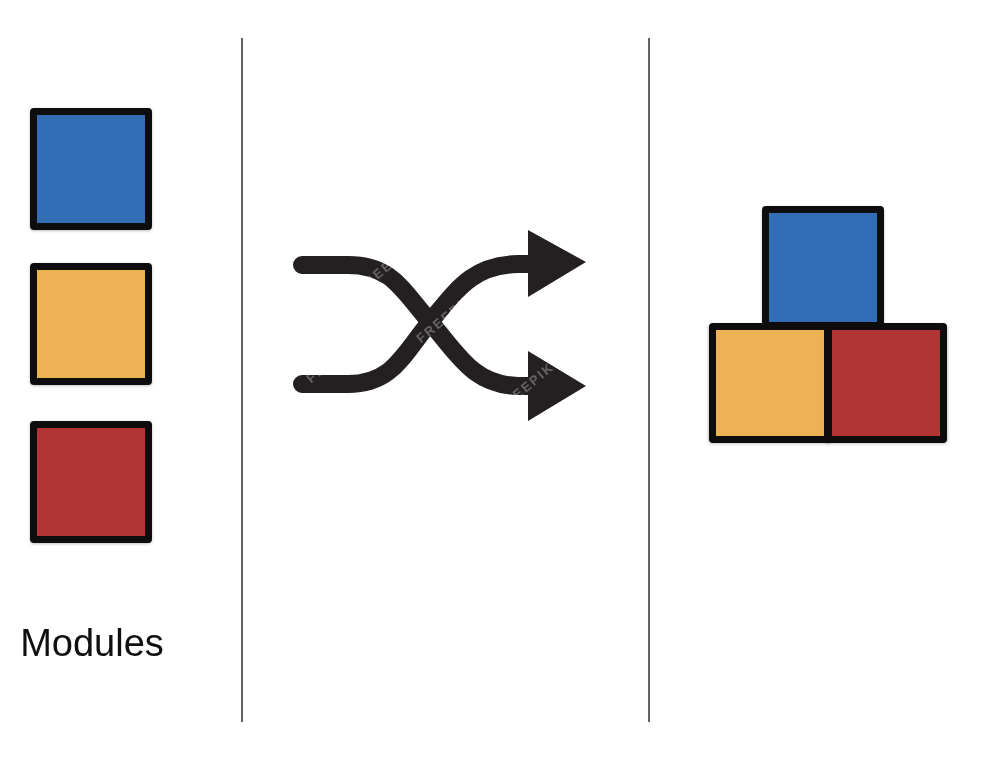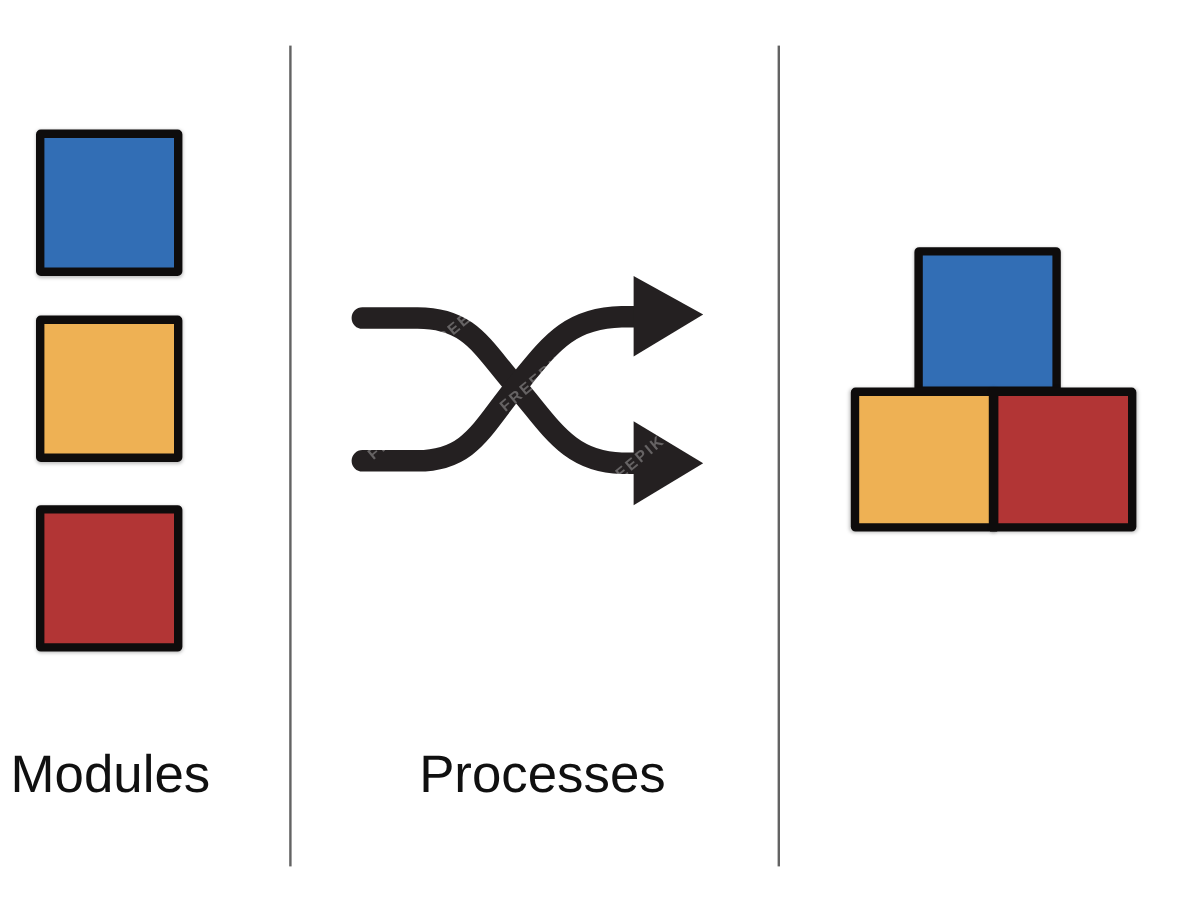--- a/index.html
+++ b/index.html
@@ -54,21 +54,21 @@
     white-space: nowrap;
   }
   .wm1 { left: 10px;  top: 130px; }
   .wm2 { left: 120px; top: 90px;  }
   .wm3 { left: 200px; top: 160px; }
   .wm4 { left: 60px;  top: 40px;  }
   .col-label {
     position: absolute;
     top: 624px;
     transform: translateX(-50%);
-    font-size: 44px;
+    font-size: 38px;
     line-height: 1;
     white-space: nowrap;
   }
   .lbl-modules         { left: 92px; }
   .lbl-processes       { left: 452px; }
   .lbl-implementations { left: 829px; }
 </style>
 </head>
 <body>
 
@@ -92,15 +92,14 @@
     <span class="wm wm2">FREEPIK</span>
     <span class="wm wm3">FREEPIK</span>
     <span class="wm wm4">FREEPIK</span>
   </div>
 
   <div class="sq i-blue" style="background-color: rgb(50, 110, 181);"></div>
   <div class="sq i-yellow" style="background-color: rgb(238, 177, 84);"></div>
   <div class="sq i-red" style="background-color: rgb(178, 53, 53);"></div>
 
   <div class="col-label lbl-modules" style="color: rgb(16, 16, 16);">Modules</div>
-  <div class="col-label lbl-processes" style="color: rgb(16, 16, 16);">Processes</div>
 
 </div>
 
 </body></html>

